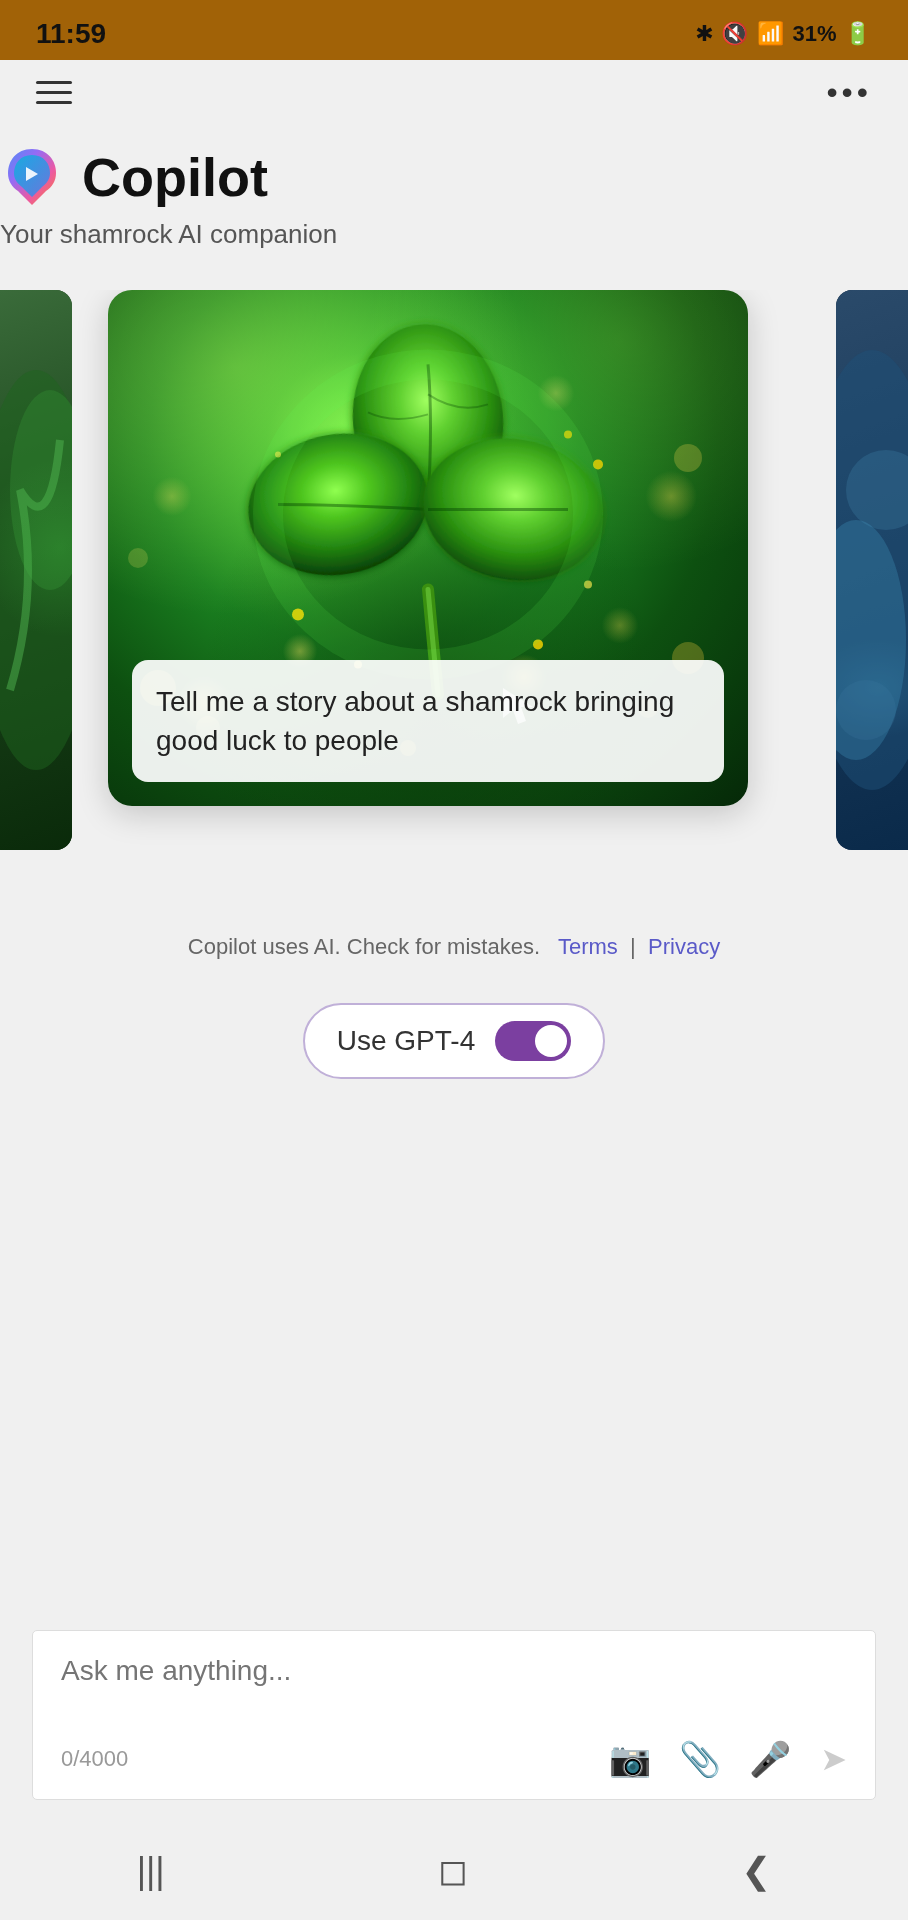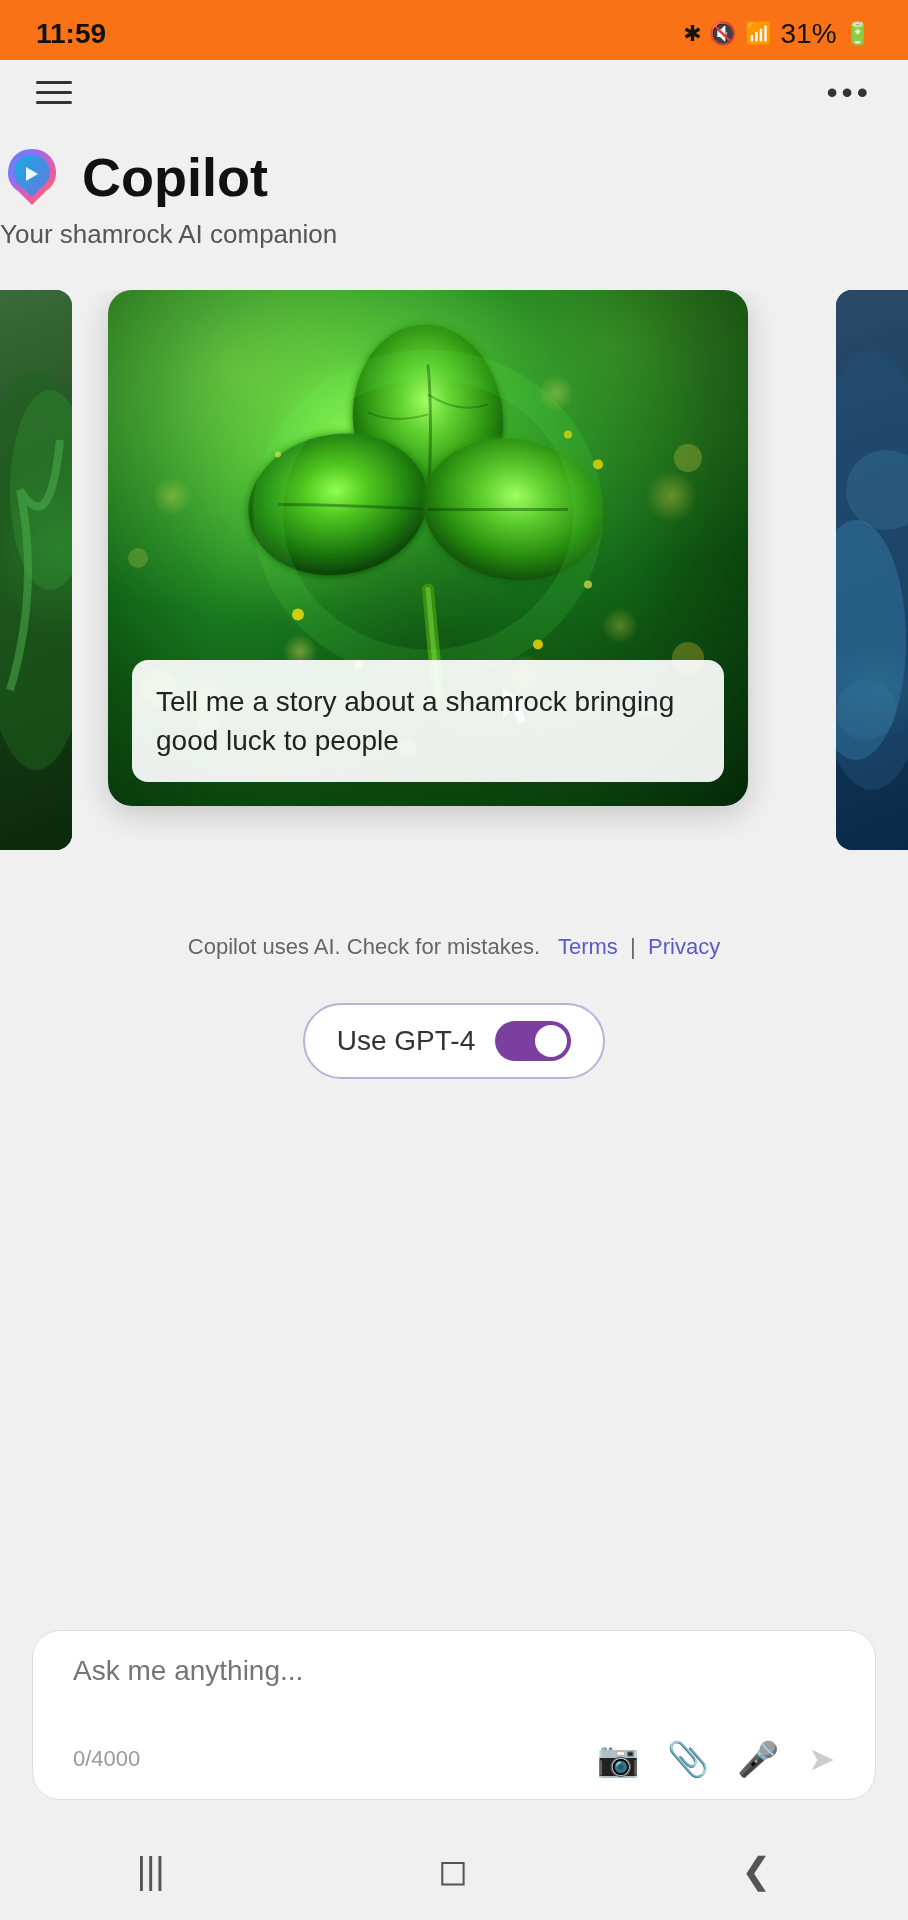--- a/index.html
+++ b/index.html
@@ -14,37 +14,38 @@
       flex-direction: column;
       overflow-x: hidden;
     }
 
     
     .status-bar {
       display: flex;
       justify-content: space-between;
       align-items: center;
       padding: 18px 36px 10px;
-      background: #f97316;
+      background: #a16207;
     }
     .status-time {
       font-size: 28px;
       font-weight: 600;
       color: #111;
     }
     .status-icons {
       display: flex;
       align-items: center;
       gap: 8px;
       font-size: 22px;
       color: #111;
     }
     .status-battery {
-      font-size: 28px;
+      font-size: 22px;
       color: #111;
+      font-weight: bold;
     }
 
     
     .app-bar {
       display: flex;
       justify-content: space-between;
       align-items: center;
       padding: 14px 36px;
       background: #f0f0f0;
     }
@@ -287,23 +288,23 @@
       border-radius: 50%;
     }
 
     
     .spacer { flex: 1; }
 
     
     .input-area {
       margin: 24px 32px 32px;
       background: #fff;
-      border-radius: 28px;
+      border-radius: 5px;
       border: 1.5px solid #ddd;
-      padding: 24px 40px 20px;
+      padding: 24px 28px 20px;
     }
     .input-field {
       width: 100%;
       border: none;
       outline: none;
       font-size: 28px;
       color: #999;
       background: transparent;
       min-height: 48px;
       resize: none;

